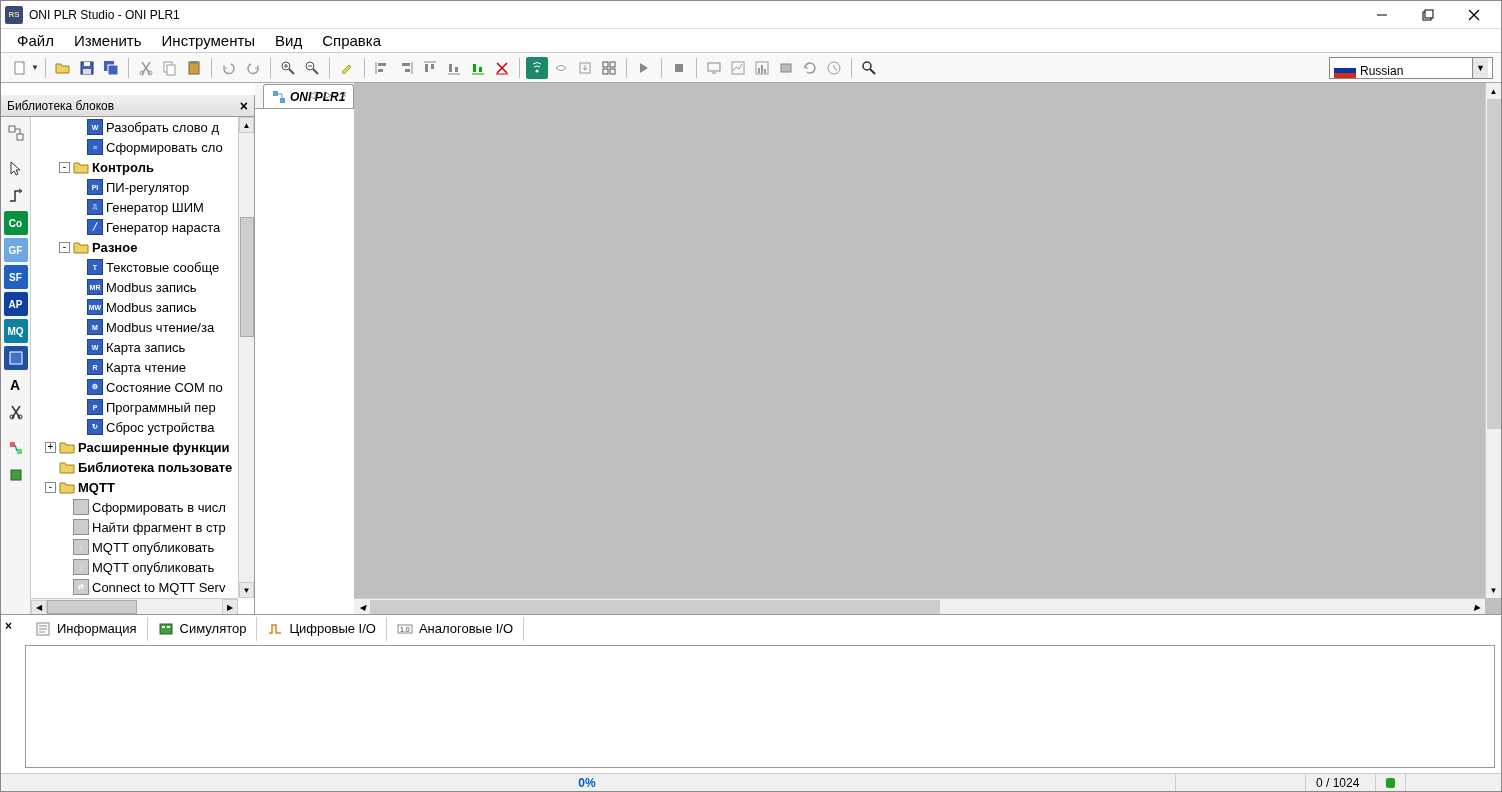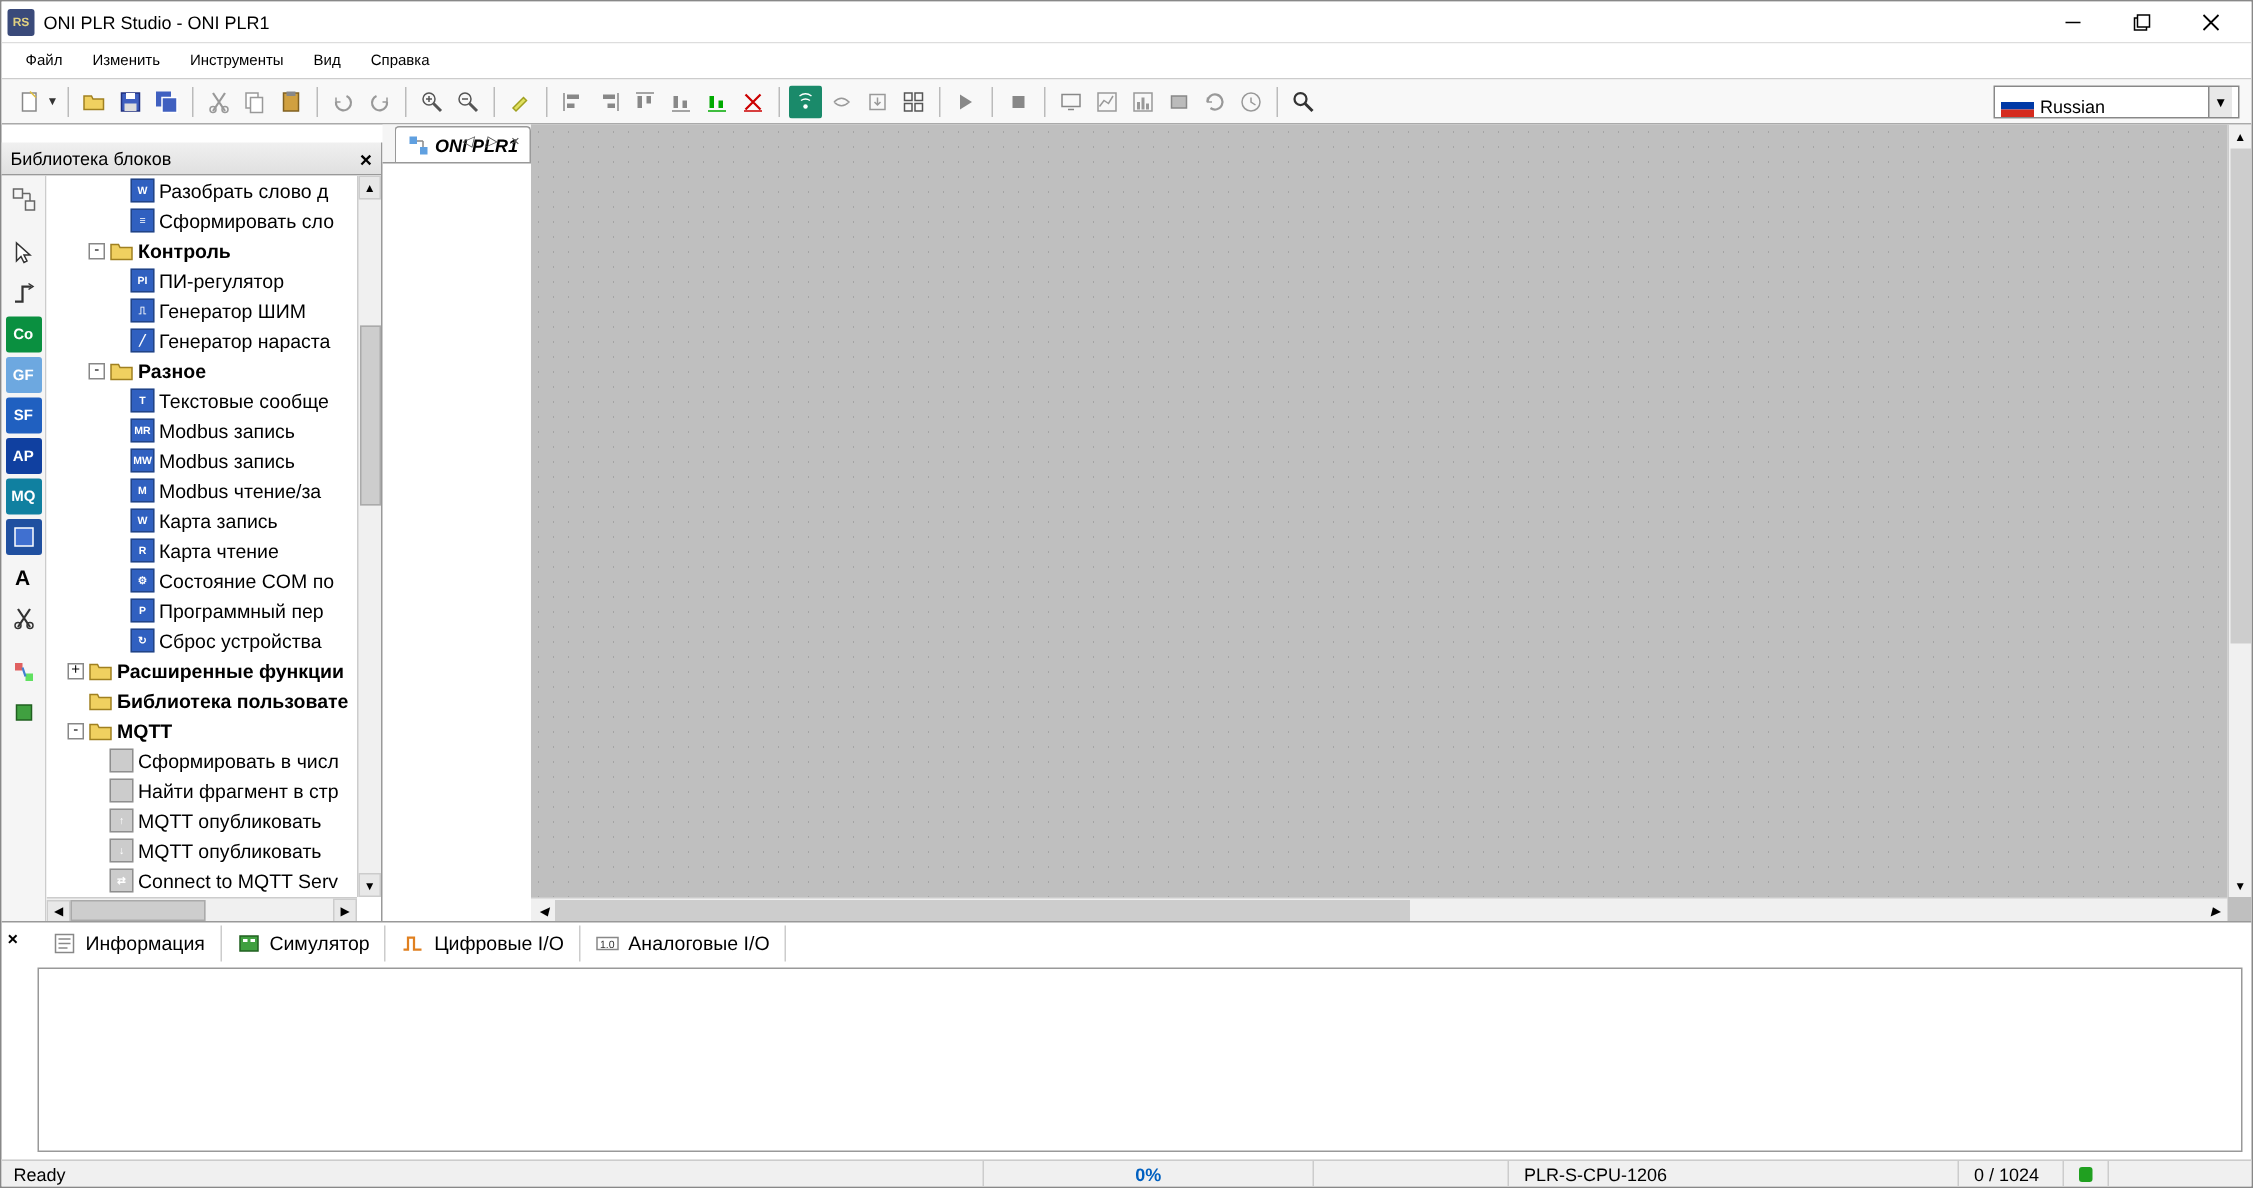--- a/index.html
+++ b/index.html
@@ -8,21 +8,21 @@
 
 .titlebar { height: 28px; background: #fff; display: flex; align-items: center; padding: 0 4px; border-bottom: 1px solid #ddd; }
 .titlebar .app-icon { width: 18px; height: 18px; background: #3a4a7a; display: flex; align-items: center; justify-content: center; color: #e0d080; font-size: 8px; font-weight: bold; border-radius: 2px; margin-right: 6px; }
 .titlebar .title { font-size: 12px; color: #000; }
 .titlebar .win-controls { margin-left: auto; display: flex; gap: 0; }
 .titlebar .win-btn { width: 46px; height: 28px; display: flex; align-items: center; justify-content: center; font-size: 14px; }
 .titlebar .win-btn svg { width: 12px; height: 12px; }
 
 
 .menubar { height: 24px; background: #fff; display: flex; align-items: center; padding: 2px 6px; border-bottom: 1px solid #ccc; }
-.menubar .menu-item { padding: 2px 10px; font-size: 10px; color: #000; }
+.menubar .menu-item { padding: 2px 10px; font-size: 15px; color: #000; }
 
 
 .toolbar { height: 30px; background: #f8f8f8; display: flex; align-items: center; padding: 2px 8px; border-bottom: 1px solid #aaa; gap: 2px; }
 .toolbar .tb-btn { width: 22px; height: 22px; display: flex; align-items: center; justify-content: center; border: 1px solid transparent; border-radius: 2px; }
 .toolbar .tb-btn svg { width: 16px; height: 16px; }
 .toolbar .tb-sep { width: 1px; height: 20px; background: #bbb; margin: 0 4px; }
 .toolbar .tb-arrow { font-size: 8px; color: #333; margin-left: -2px; }
 .toolbar .lang-select { margin-left: auto; width: 164px; height: 22px; border: 1px solid #888; background: #fff; display: flex; align-items: flex-end; padding: 0 4px; position: relative; }
 .toolbar .lang-select .flag { width: 22px; height: 14px; margin-right: 4px; display: flex; flex-direction: column; }
 .toolbar .lang-select .flag div { flex: 1; }
@@ -676,22 +676,20 @@
           <rect x="1" y="4" width="14" height="8" fill="#fff" stroke="#888"></rect>
           <text x="3" y="11" font-size="7" fill="#333">1.0</text>
         </svg>
       <span>Аналоговые I/O</span>
     </div>
   </div>
   <div class="bottom-content"></div>
 </div>
 
 <div class="statusbar">
-  <div class="status-cell">Ready</div>
   <div class="status-cell blue" style="width:220px; justify-content:center">0%</div>
   <div class="status-cell" style="width:130px"></div>
-  <div class="status-cell" style="width:300px">PLR-S-CPU-1206</div>
   <div class="status-cell" style="width:70px">0 / 1024</div>
   <div class="status-cell" style="width:30px">
       <div class="led"></div>
     </div>
   <div class="status-cell" style="width:90px"></div>
 </div>
 
 </body></html>

